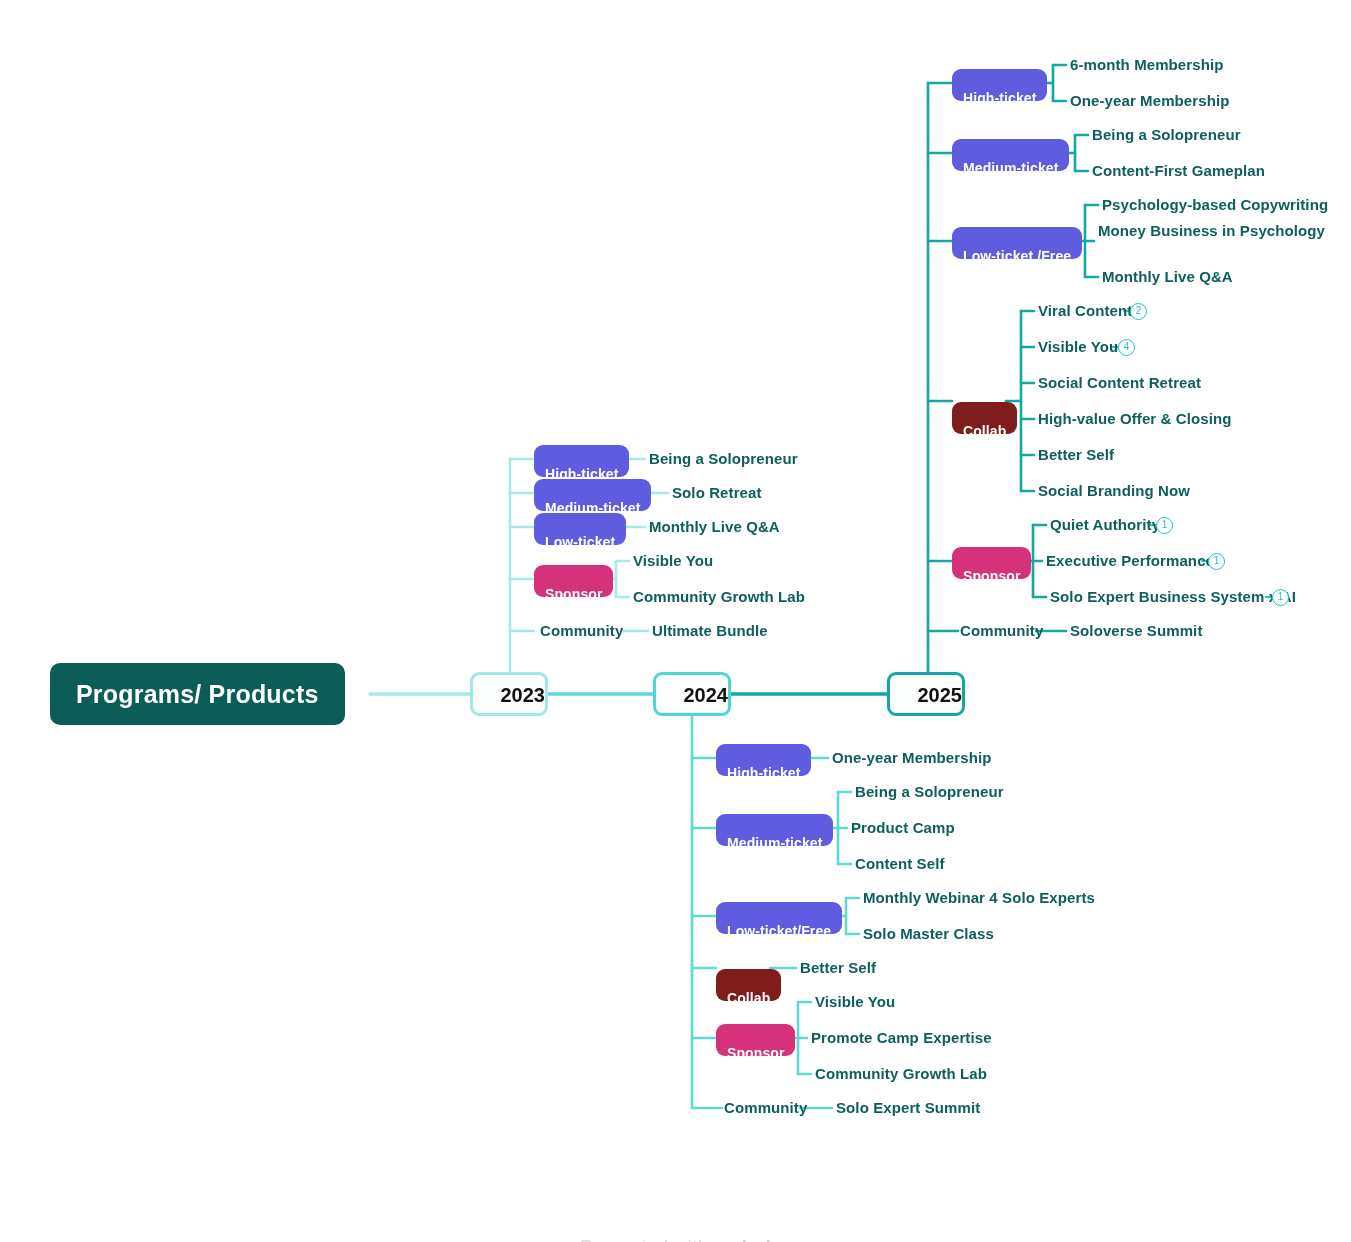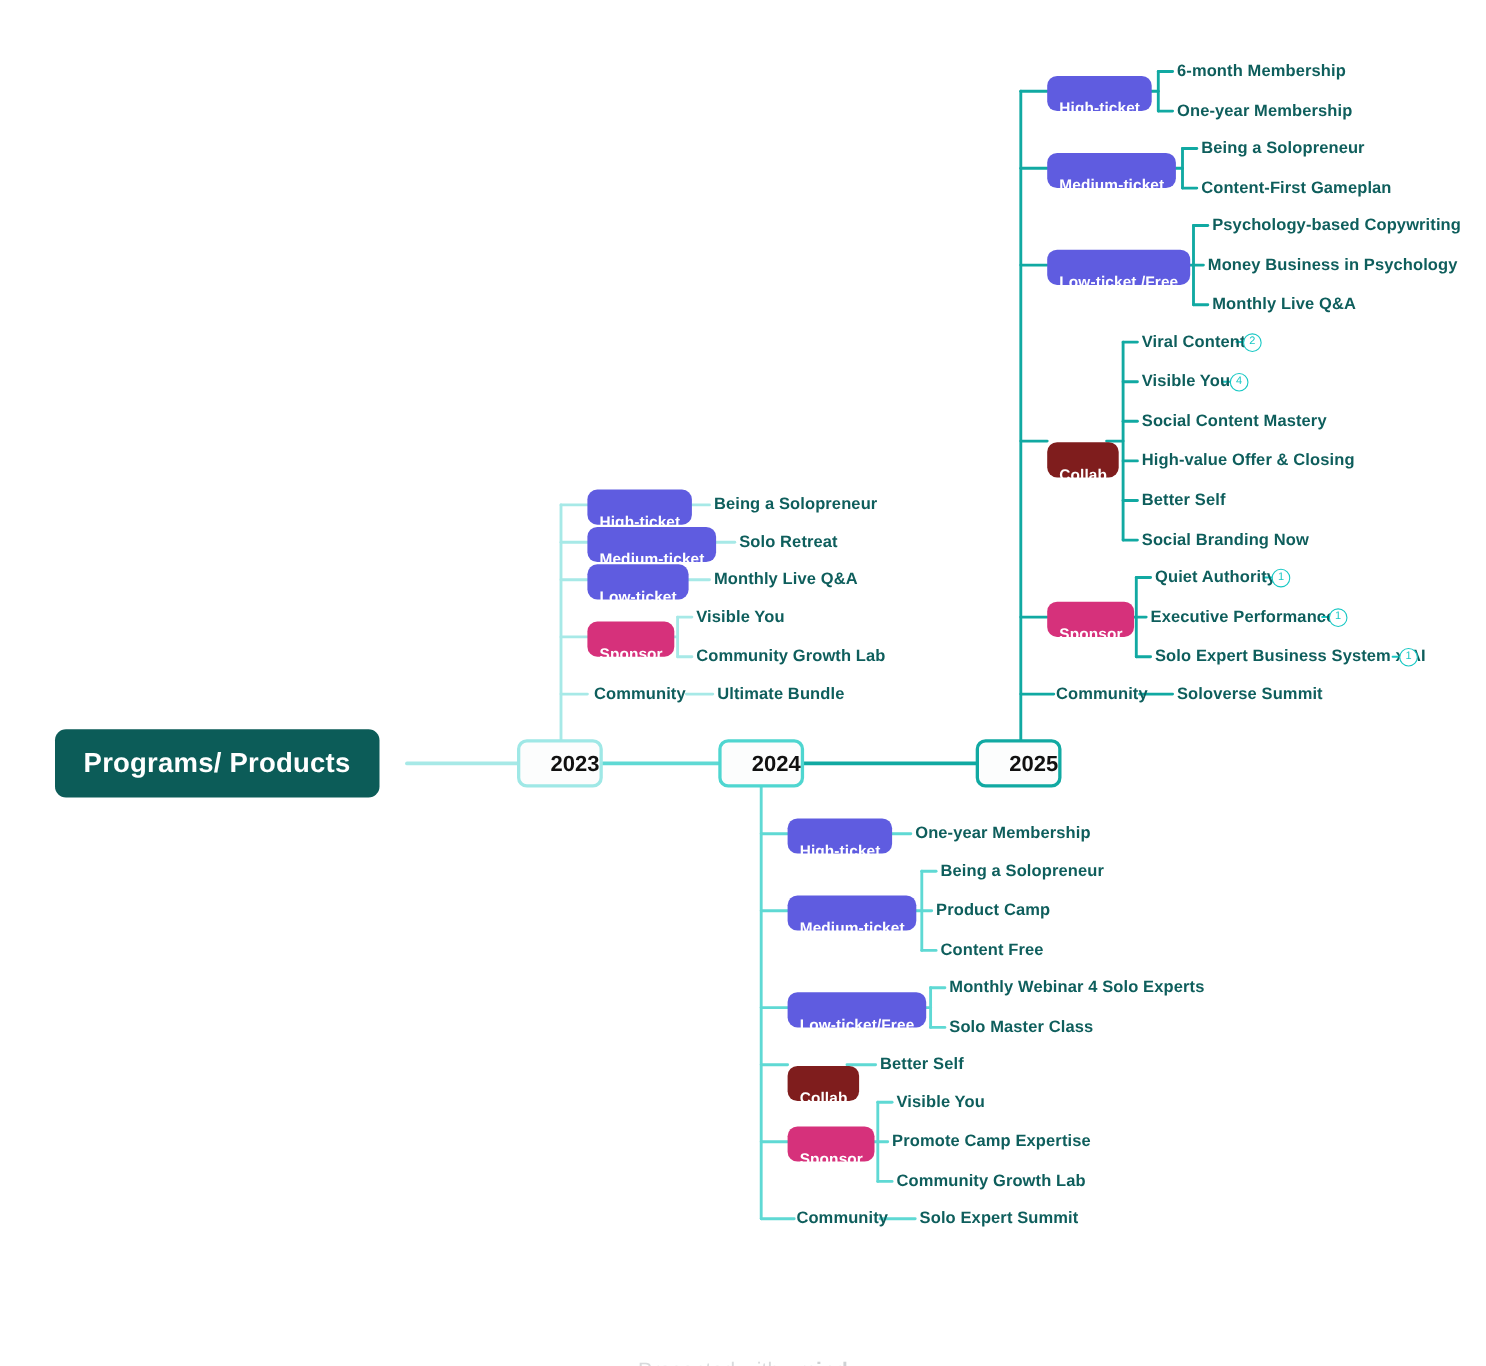--- a/index.html
+++ b/index.html
@@ -259,21 +259,21 @@
 
   <div class="node leaf" style="left:540px; top:621px;">Community</div>
   <div class="node leaf" style="left:652px; top:621px;">Ultimate Bundle</div>
 
   <div class="node pill purple" style="left:716px; top:744px;">High-ticket</div>
   <div class="node leaf" style="left:832px; top:748px;">One-year Membership</div>
 
   <div class="node pill purple" style="left:716px; top:814px;">Medium-ticket</div>
   <div class="node leaf" style="left:855px; top:782px;">Being a Solopreneur</div>
   <div class="node leaf" style="left:851px; top:818px;">Product Camp</div>
-  <div class="node leaf" style="left:855px; top:854px;">Content Free</div>
+  <div class="node leaf" style="left:855px; top:854px;">Content Self</div>
 
   <div class="node pill purple" style="left:716px; top:902px;">Low-ticket/Free</div>
   <div class="node leaf" style="left:863px; top:888px;">Monthly Webinar 4 Solo Experts</div>
   <div class="node leaf" style="left:863px; top:924px;">Solo Master Class</div>
 
   <div class="node pill orchid" style="left:716px; top:954px;">Collab</div>
   <div class="node leaf" style="left:800px; top:958px;">Better Self</div>
 
   <div class="node pill magenta" style="left:716px; top:1024px;">Sponsor</div>
   <div class="node leaf" style="left:815px; top:992px;">Visible You</div>
@@ -286,31 +286,31 @@
   <div class="node pill purple" style="left:952px; top:69px;">High-ticket</div>
   <div class="node leaf" style="left:1070px; top:55px;">6-month Membership</div>
   <div class="node leaf" style="left:1070px; top:91px;">One-year Membership</div>
 
   <div class="node pill purple" style="left:952px; top:139px;">Medium-ticket</div>
   <div class="node leaf" style="left:1092px; top:125px;">Being a Solopreneur</div>
   <div class="node leaf" style="left:1092px; top:161px;">Content-First Gameplan</div>
 
   <div class="node pill purple" style="left:952px; top:227px;">Low-ticket /Free</div>
   <div class="node leaf" style="left:1102px; top:195px;">Psychology-based Copywriting</div>
-  <div class="node leaf" style="left:1098px; top:231px;text-align:center;">Money Business in Psychology</div>
+  <div class="node leaf" style="left:1098px; top:221px;text-align:center;">Money Business in Psychology</div>
   <div class="node leaf" style="left:1102px; top:267px;">Monthly Live Q&amp;A</div>
 
   <div class="node pill orchid" style="left:952px; top:387px;">Collab</div>
   <div class="node leaf" style="left:1038px; top:301px;">Viral Content</div>
   <div class="badge" style="left:1130px; top:303px;">2</div>
 
   <div class="node leaf" style="left:1038px; top:337px;">Visible You</div>
   <div class="badge" style="left:1118px; top:339px;">4</div>
 
-  <div class="node leaf" style="left:1038px; top:373px;">Social Content Mastery</div>
+  <div class="node leaf" style="left:1038px; top:373px;">Social Content Retreat</div>
   <div class="node leaf" style="left:1038px; top:409px;">High-value Offer &amp; Closing</div>
   <div class="node leaf" style="left:1038px; top:445px;">Better Self</div>
   <div class="node leaf" style="left:1038px; top:481px;">Social Branding Now</div>
 
   <div class="node pill magenta" style="left:952px; top:547px;">Sponsor</div>
   <div class="node leaf" style="left:1050px; top:515px;">Quiet Authority</div>
   <div class="badge" style="left:1156px; top:517px;">1</div>
 
   <div class="node leaf" style="left:1046px; top:551px;">Executive Performance</div>
   <div class="badge" style="left:1208px; top:553px;">1</div>

